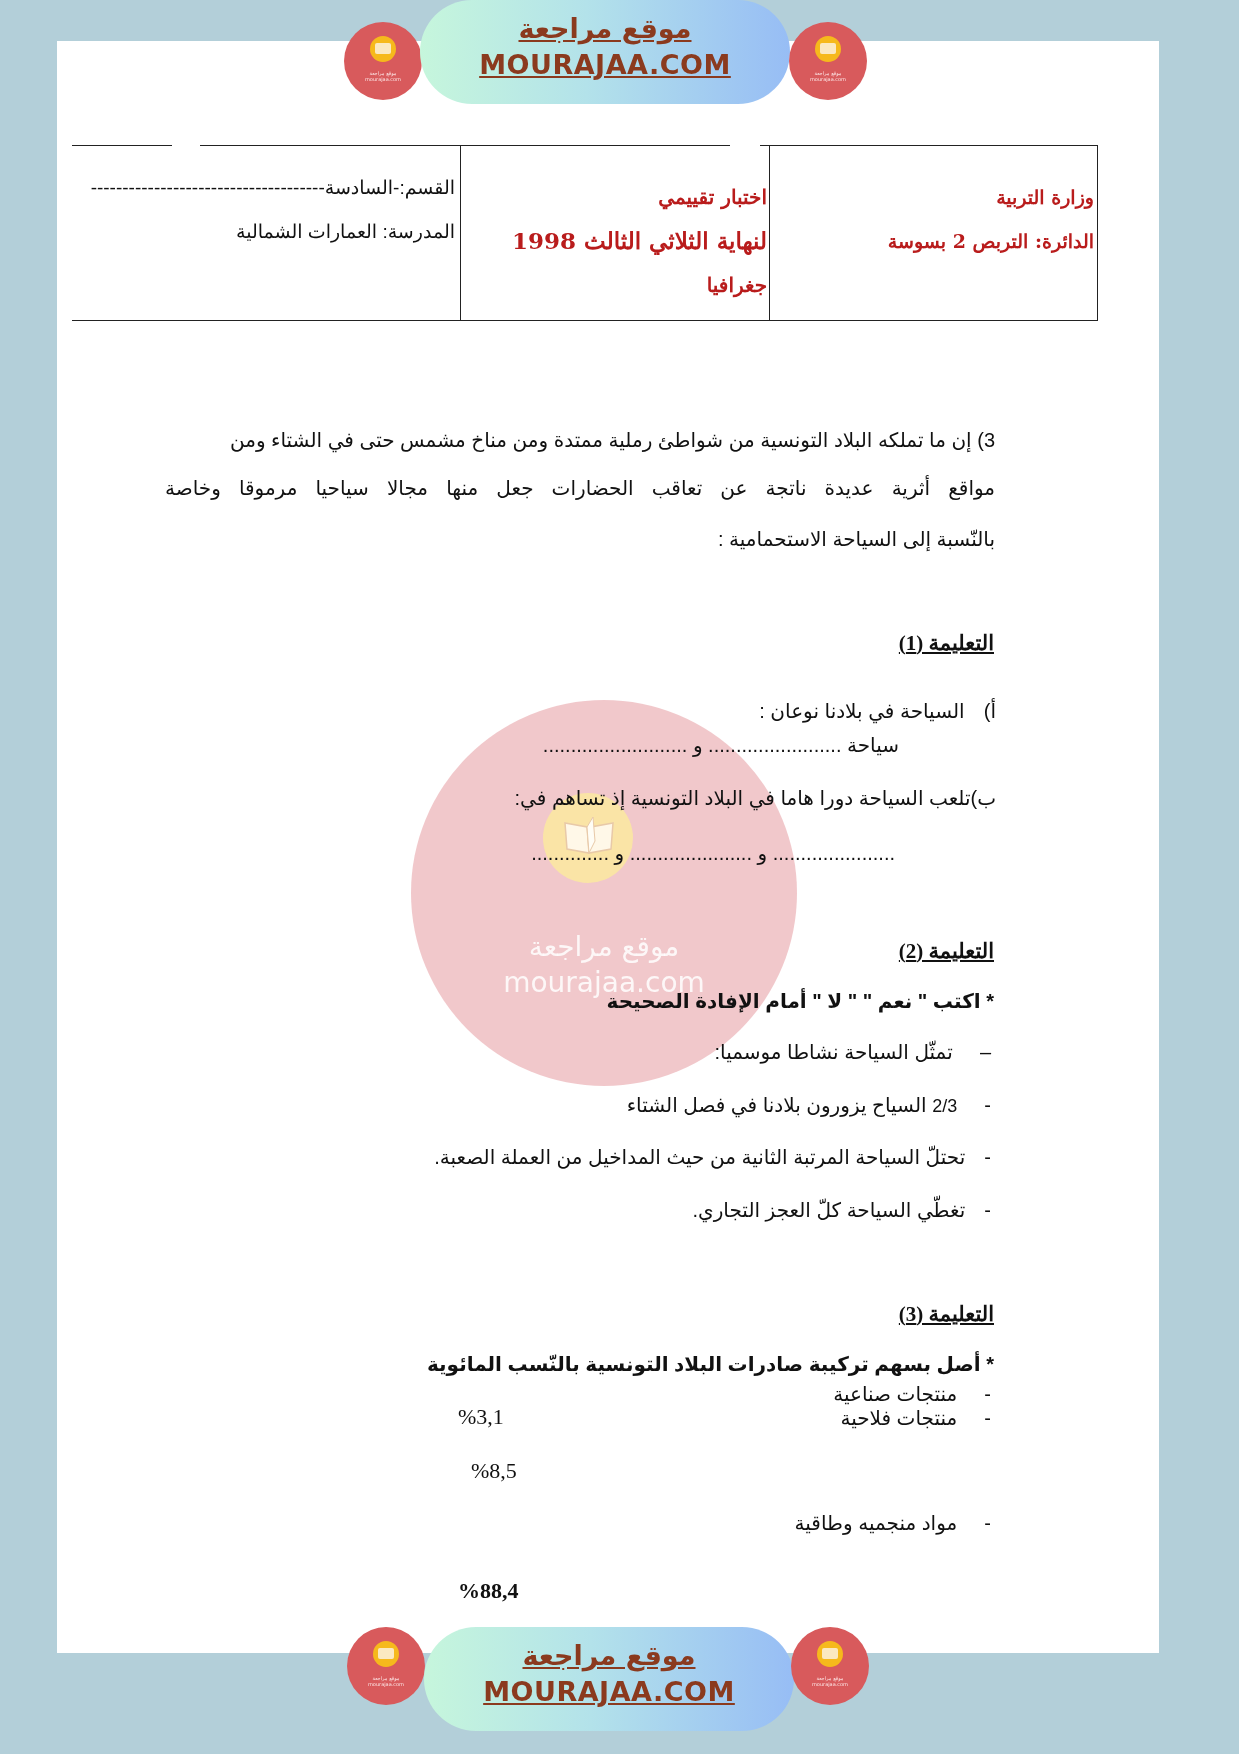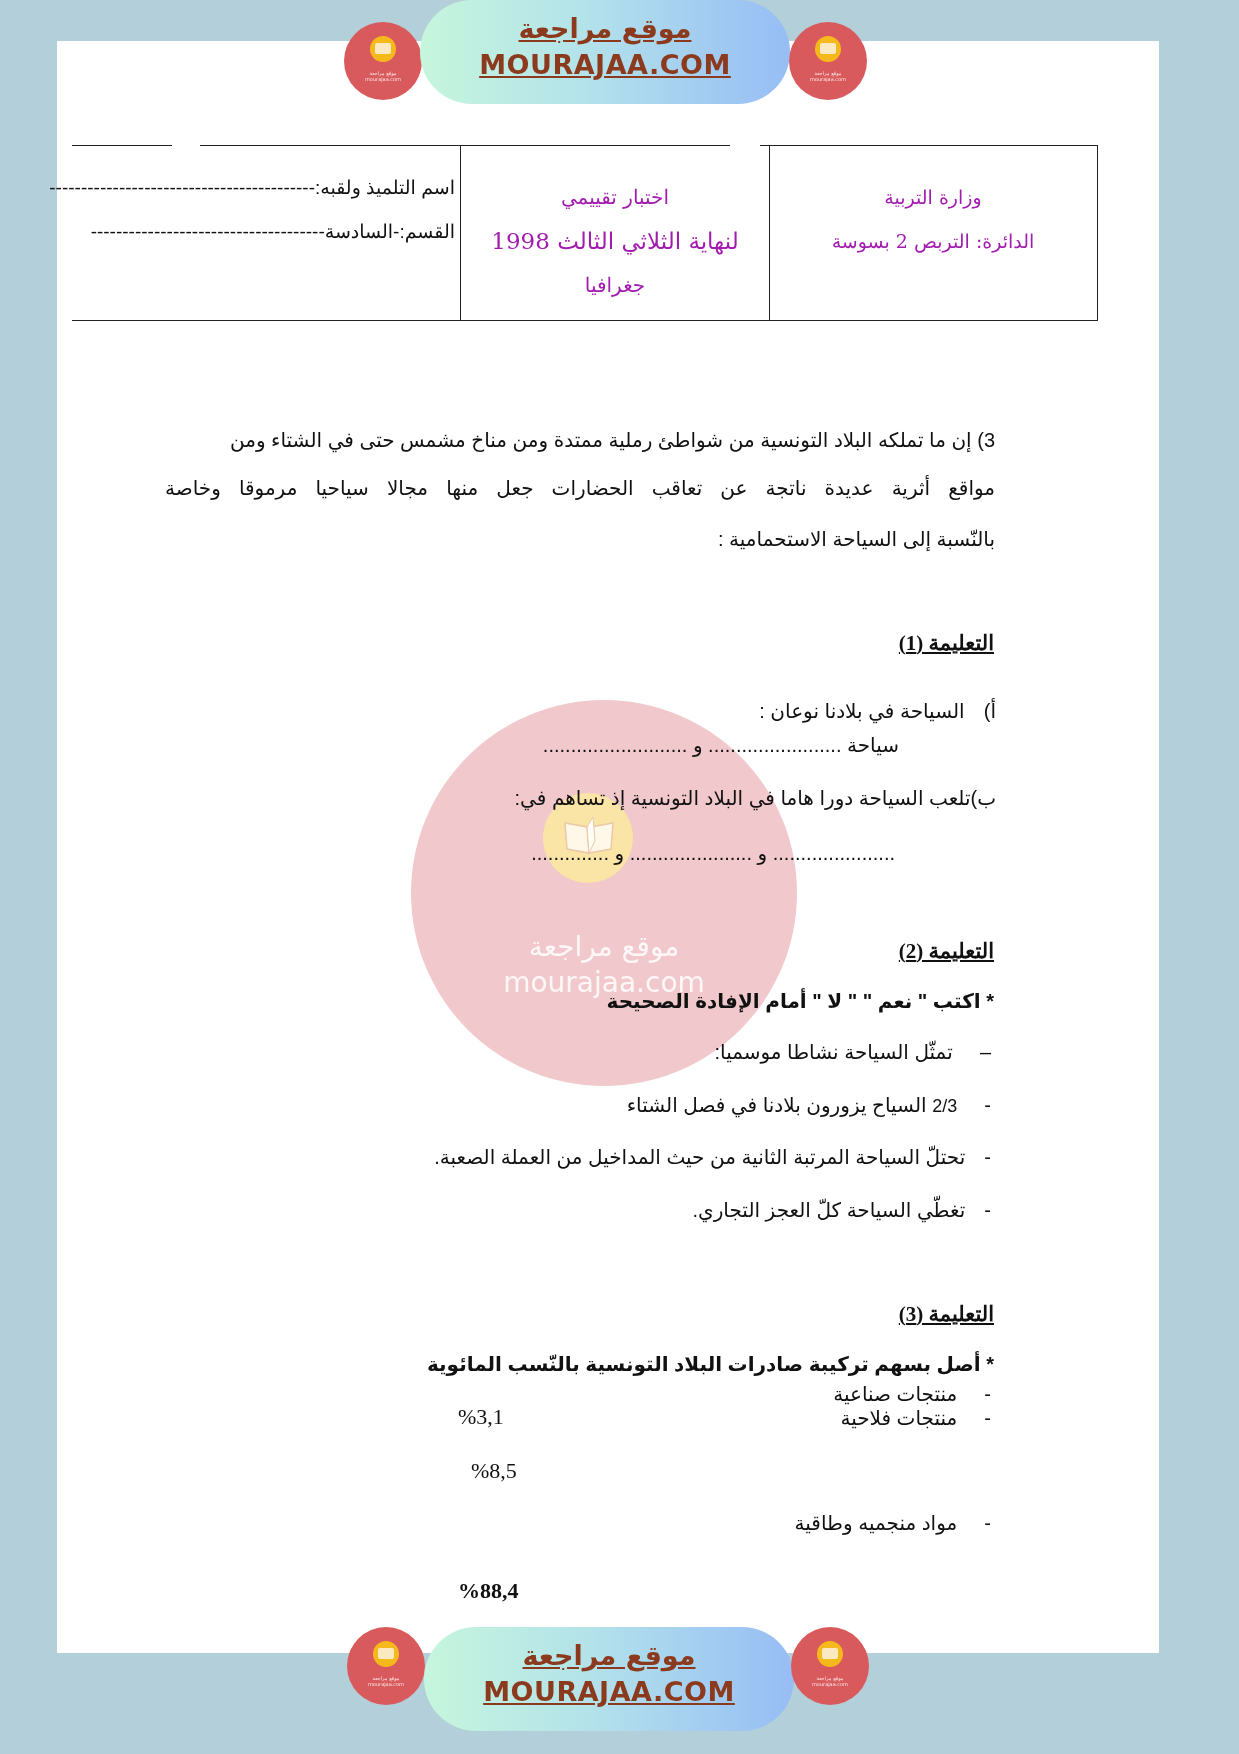--- a/index.html
+++ b/index.html
@@ -43,22 +43,22 @@
   }
   .logo-circle .cap {
     position:absolute; left:8px; right:8px; top:48px; font-size:5px; line-height:6px;
     color:#fde7e7; text-align:center;
   }
 
   
   .hline { position:absolute; height:1px; background:#222; }
   .vline { position:absolute; width:1px; background:#222; }
   .hdr-cell {
-    position:absolute; text-align:center; direction:rtl;
-    font-family:"DejaVu Serif","Liberation Serif",serif; font-weight:normal; color:#a21caf;
+    position:absolute; direction:rtl;
+    font-family:"DejaVu Serif","Liberation Serif",serif; font-weight:bold; color:#b91c1c;
   }
   .hdr-cell div { height:44px; line-height:44px; }
   .student {
     position:absolute; left:75px; width:380px; direction:rtl; text-align:right;
     font-family:"Liberation Sans",sans-serif; font-size:19px; color:#111;
   }
   .student div { height:44px; line-height:44px; white-space:nowrap; }
 
   .txt {
     position:absolute; direction:rtl; text-align:right;
@@ -122,24 +122,25 @@
   </div>
 
   <div class="hdr-cell" style="left:463px;width:304px;top:175px;font-size:20px;">
     <div>اختبار تقييمي</div>
     <div style="font-size:23px;">لنهاية الثلاثي الثالث 1998</div>
     <div>جغرافيا</div>
   </div>
 
   <div class="student" style="top:166px;">
     <div>
-      <span>اسم التلميذ ولقبه:</span><span>------------------------------------------</span>
+      <span>القسم:</span><span>-السادسة</span><span>-------------------------------------</span>
     </div>
     <div>
-      <span>القسم:</span><span>-السادسة</span><span>-------------------------------------</span>
+      <span>المدرسة:</span>
+      <span>العمارات الشمالية</span>
     </div>
   </div>
 </div>
 
 <div class="wm-outer"></div>
 <div class="wm-inner"></div>
 <svg class="wm-book" viewBox="0 0 52 40">
   <path d="M2 8 L24 12 L26 38 L4 34 Z" fill="#fff8e8" stroke="#e8c9a8" stroke-width="1.5"></path>
   <path d="M50 8 L28 12 L26 38 L48 34 Z" fill="#fff8e8" stroke="#e8c9a8" stroke-width="1.5"></path>
   <path d="M24 12 L30 2 L32 26 L26 38 Z" fill="#fffdf5" stroke="#e8c9a8" stroke-width="1"></path>

